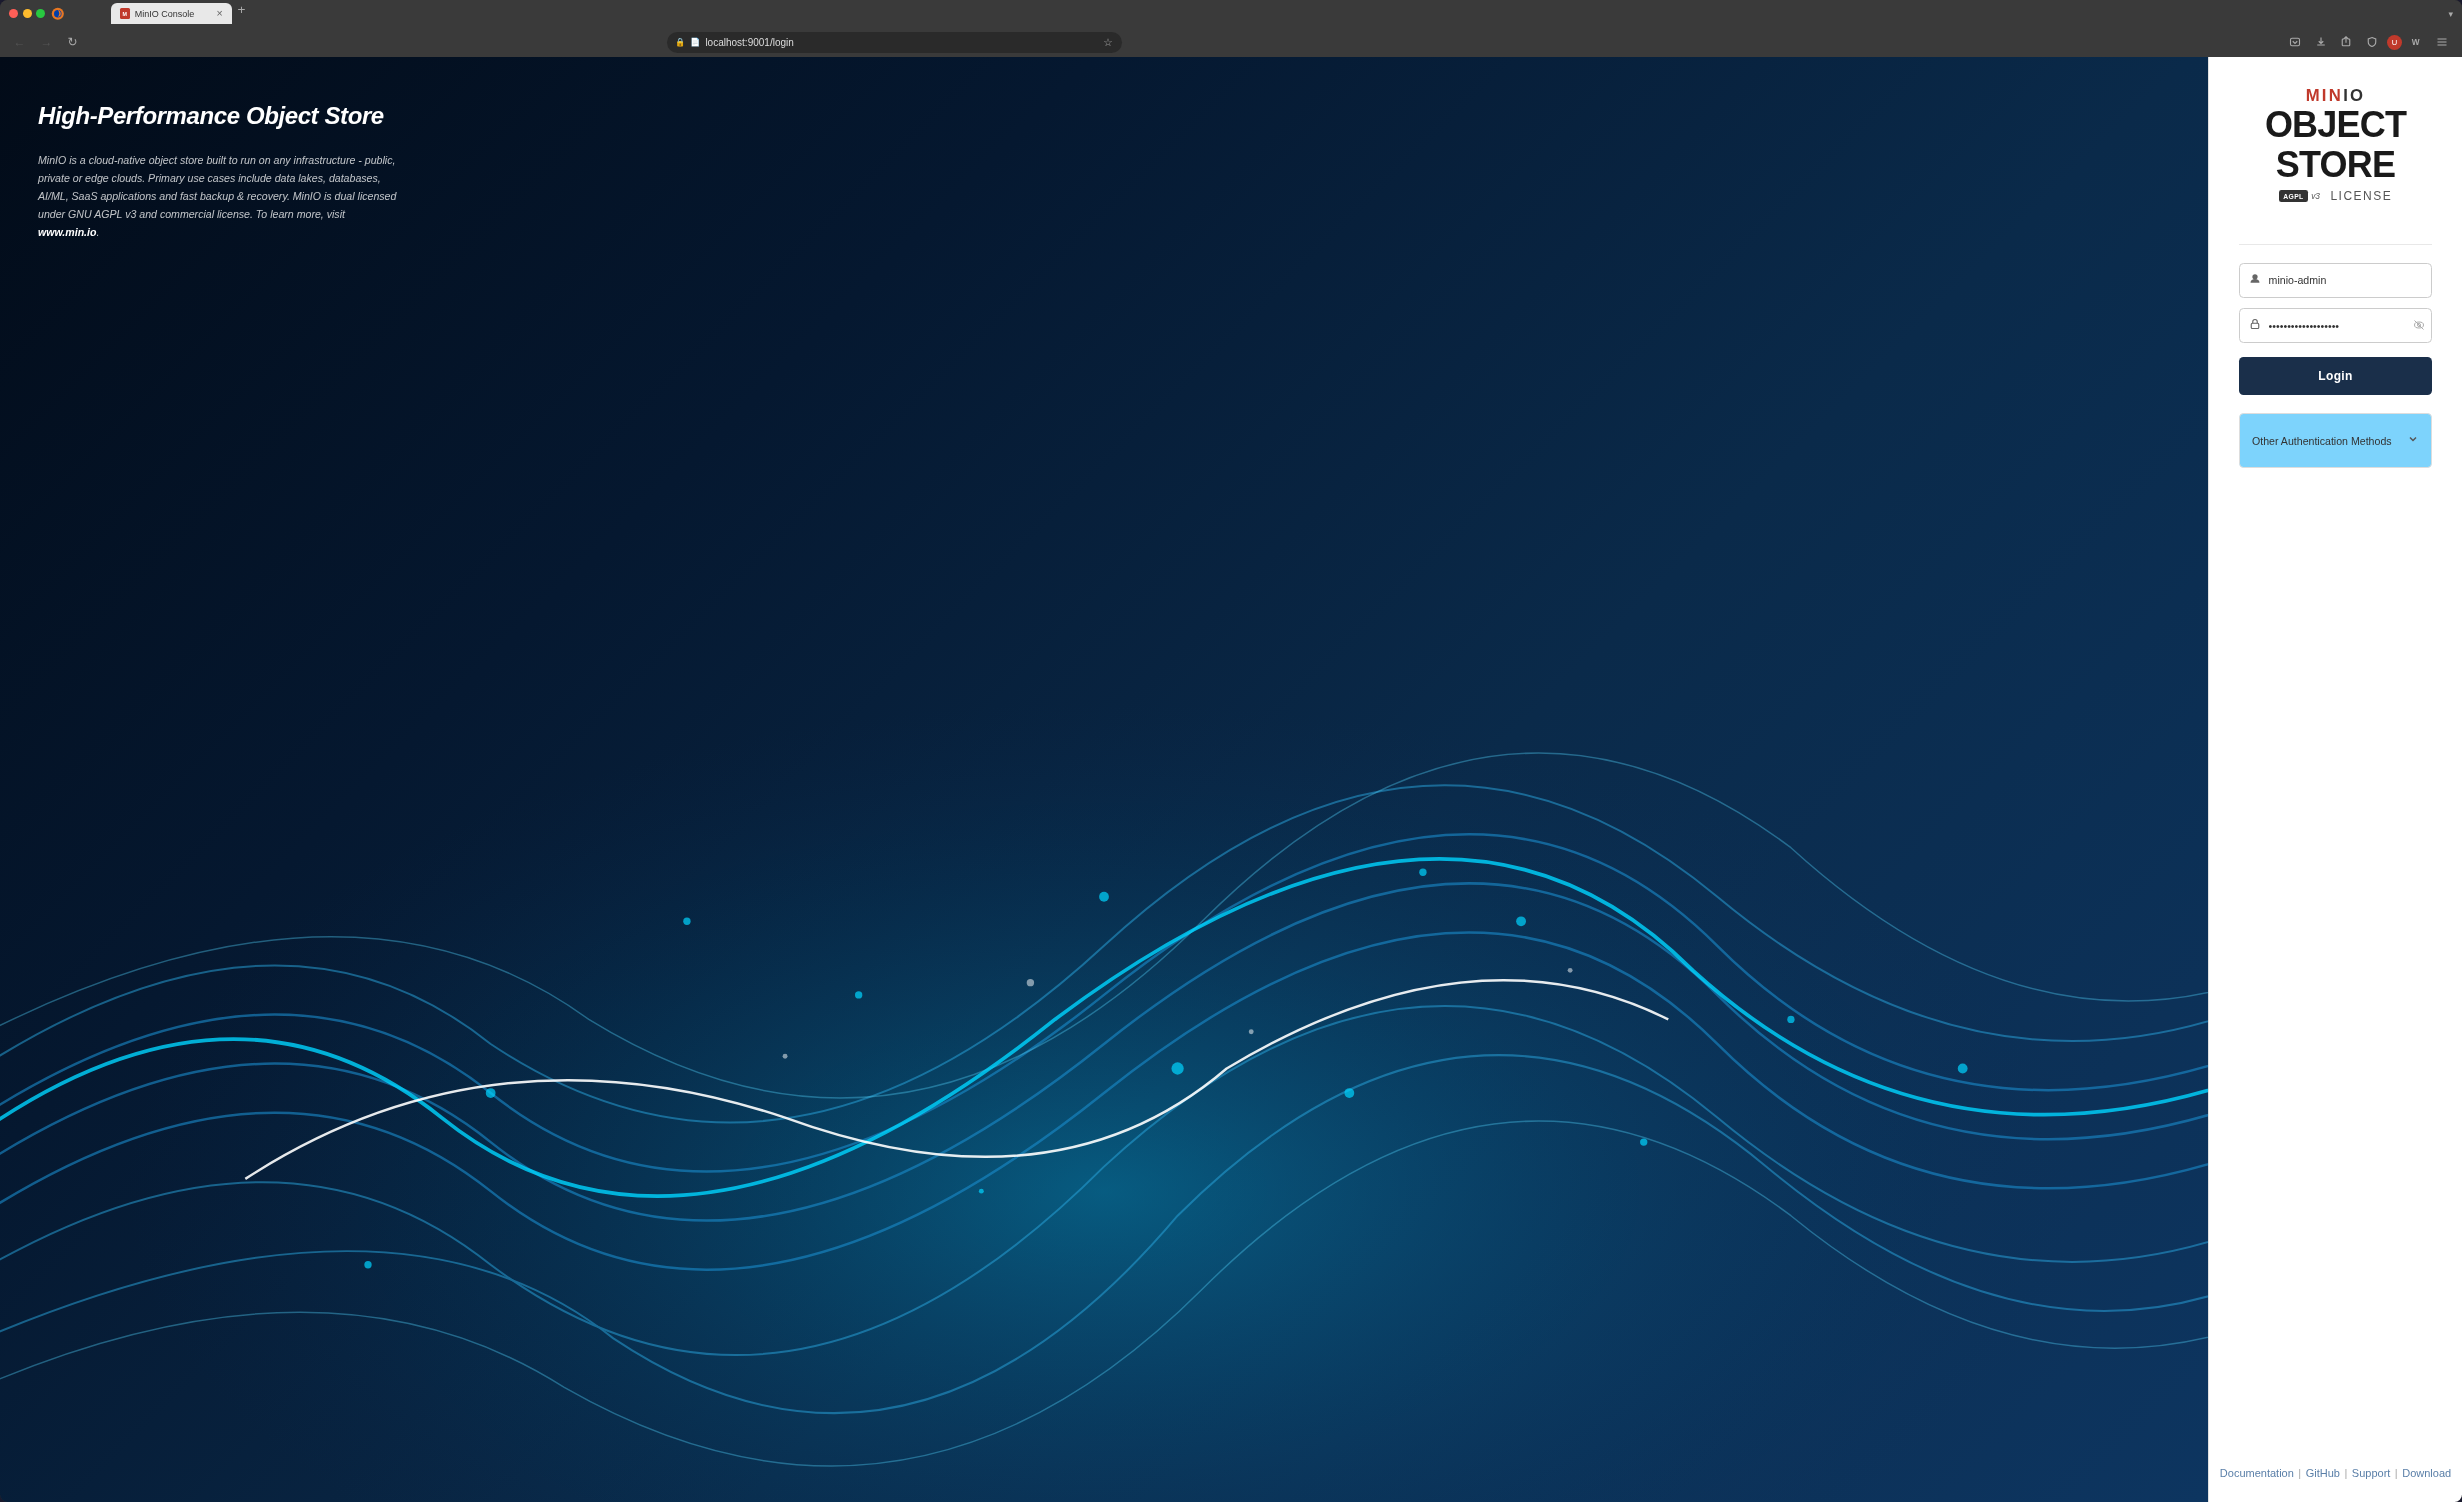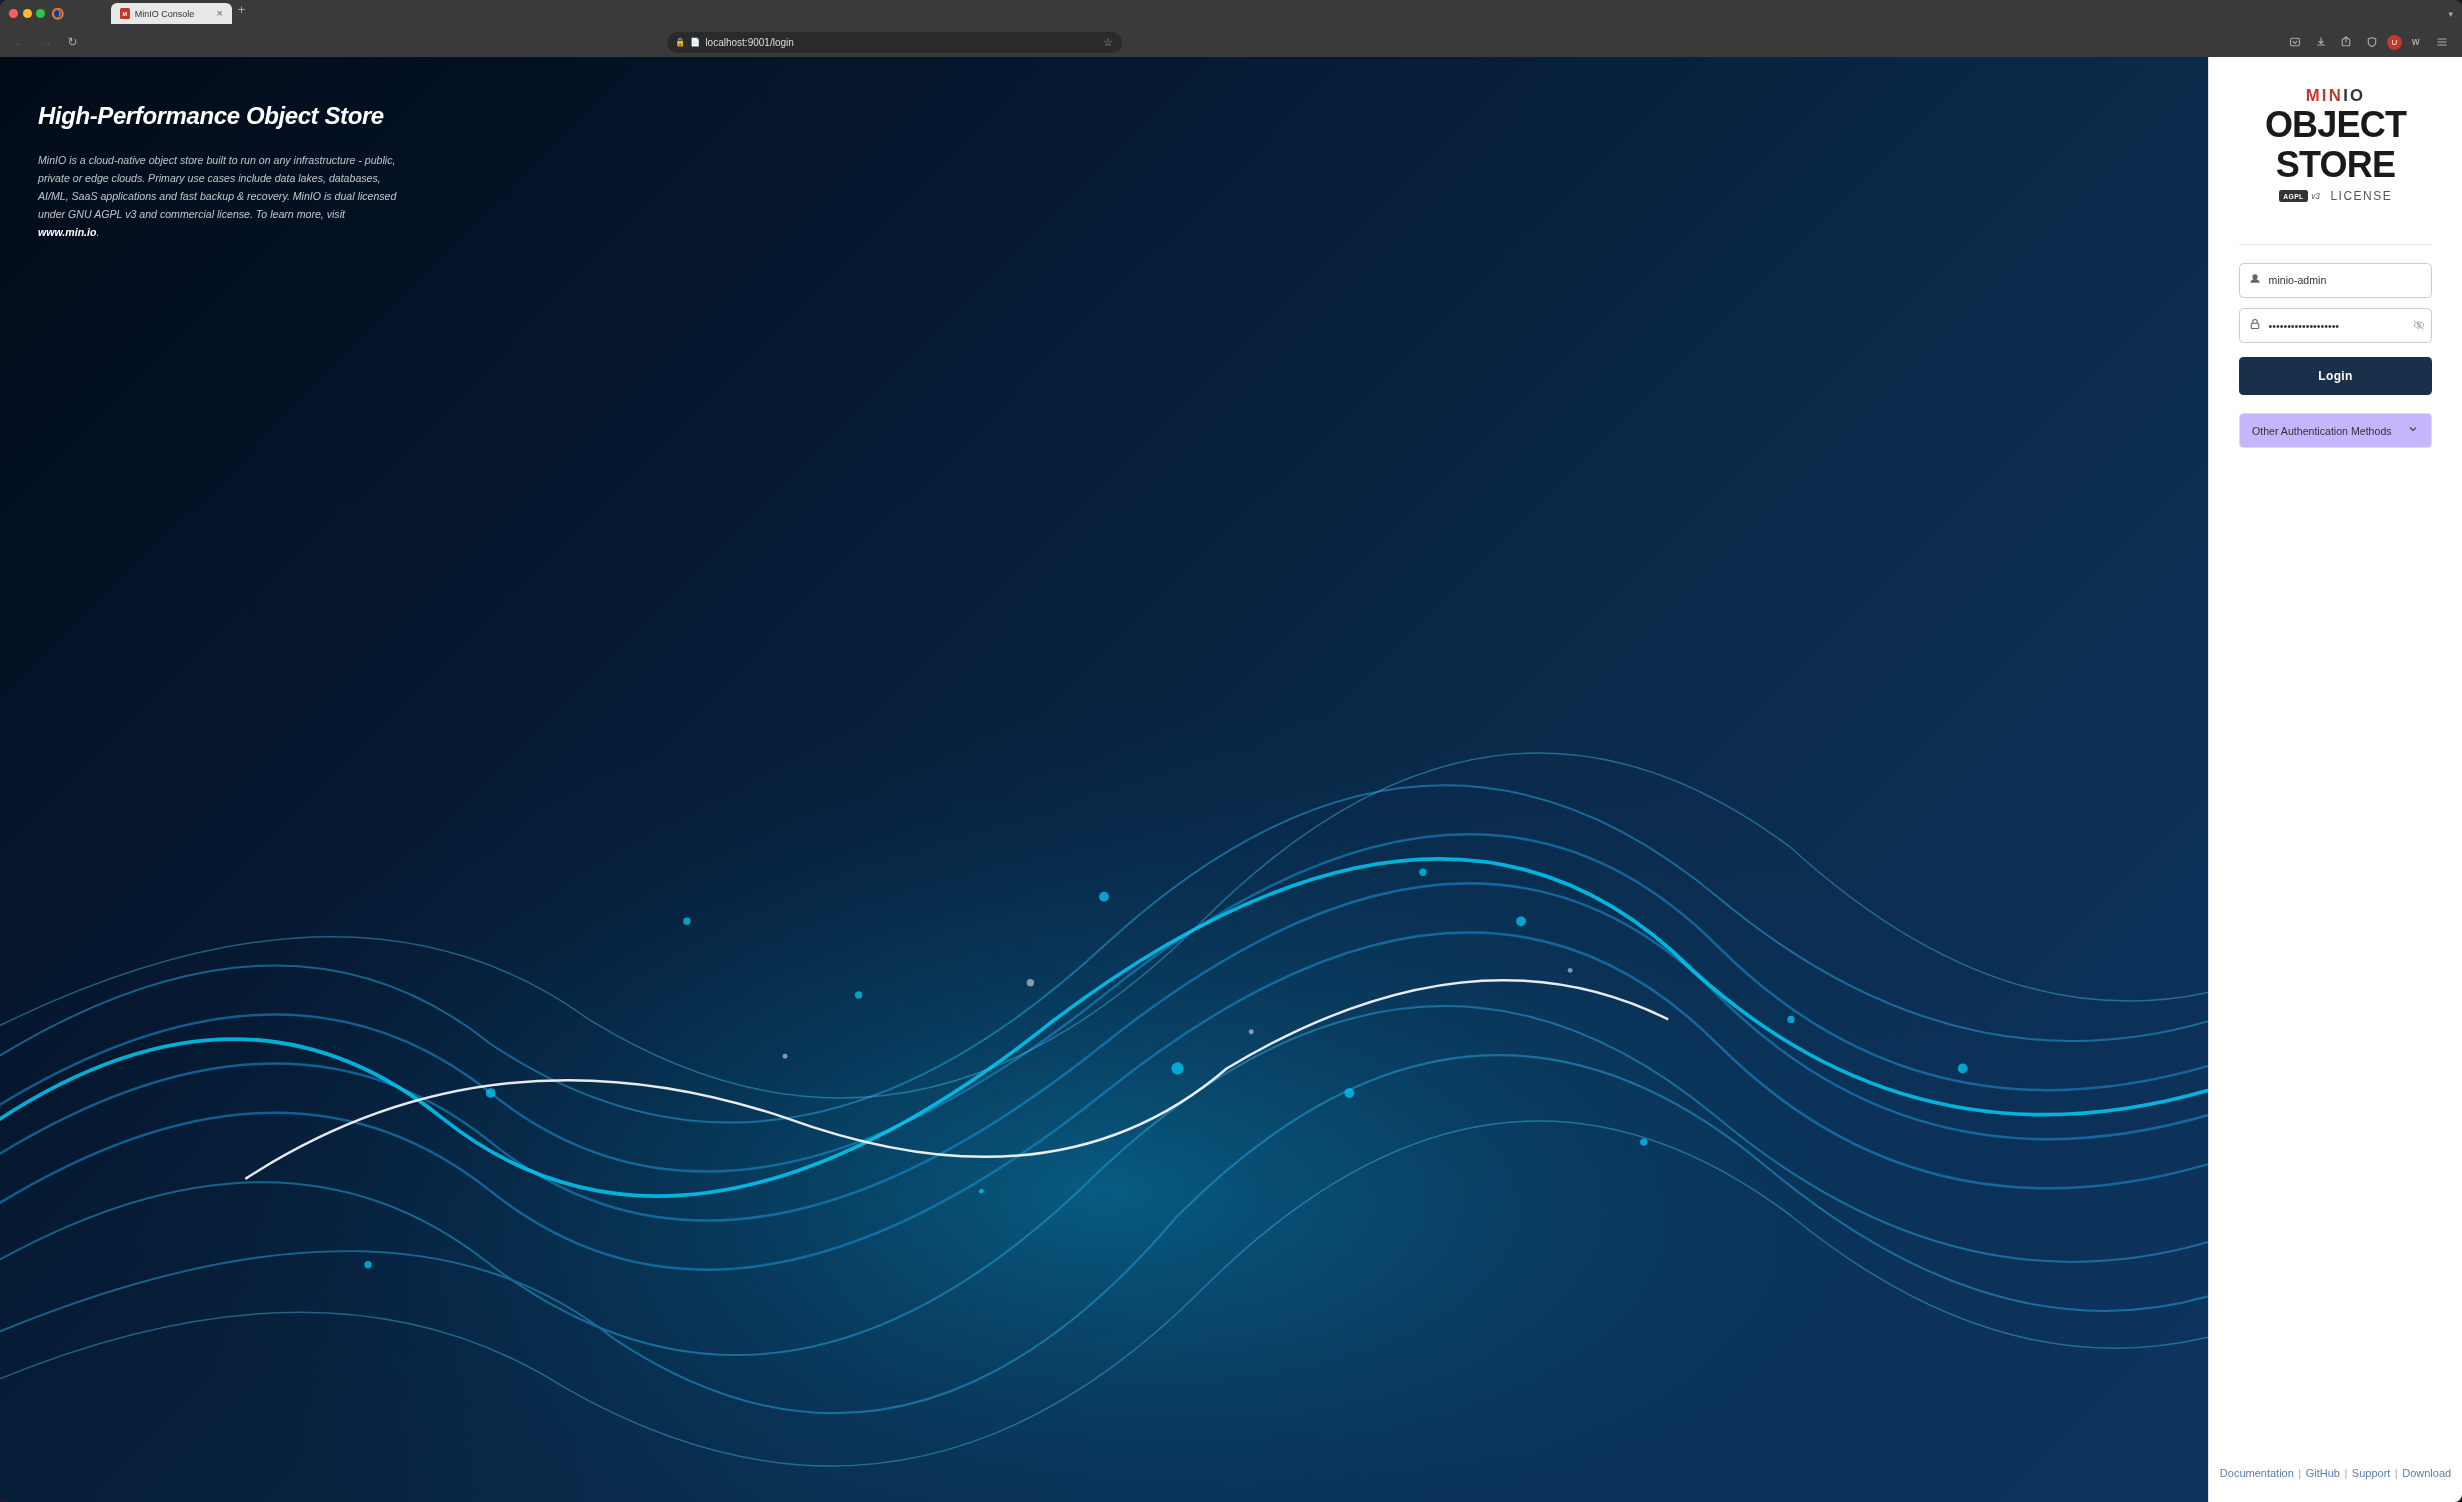--- a/index.html
+++ b/index.html
@@ -332,26 +332,26 @@
       cursor: pointer;
       margin-top: 3px;
       letter-spacing: 0.4px;
     }
 
     .auth-methods {
       width: 100%;
       margin-top: 18px;
       border: 1.1px solid #ddd;
       border-radius: 4.5px;
-      padding: 9px 12px;
+      padding: 19px 12px;
       display: flex;
       align-items: center;
       justify-content: space-between;
       cursor: pointer;
-      background: #c4b5fd;
+      background: #7dd3fc;
     }
 
     .auth-methods-label {
       font-size: 10.6px;
       color: #333;
       font-weight: 500;
     }
 
     .auth-chevron {
       color: #555;

